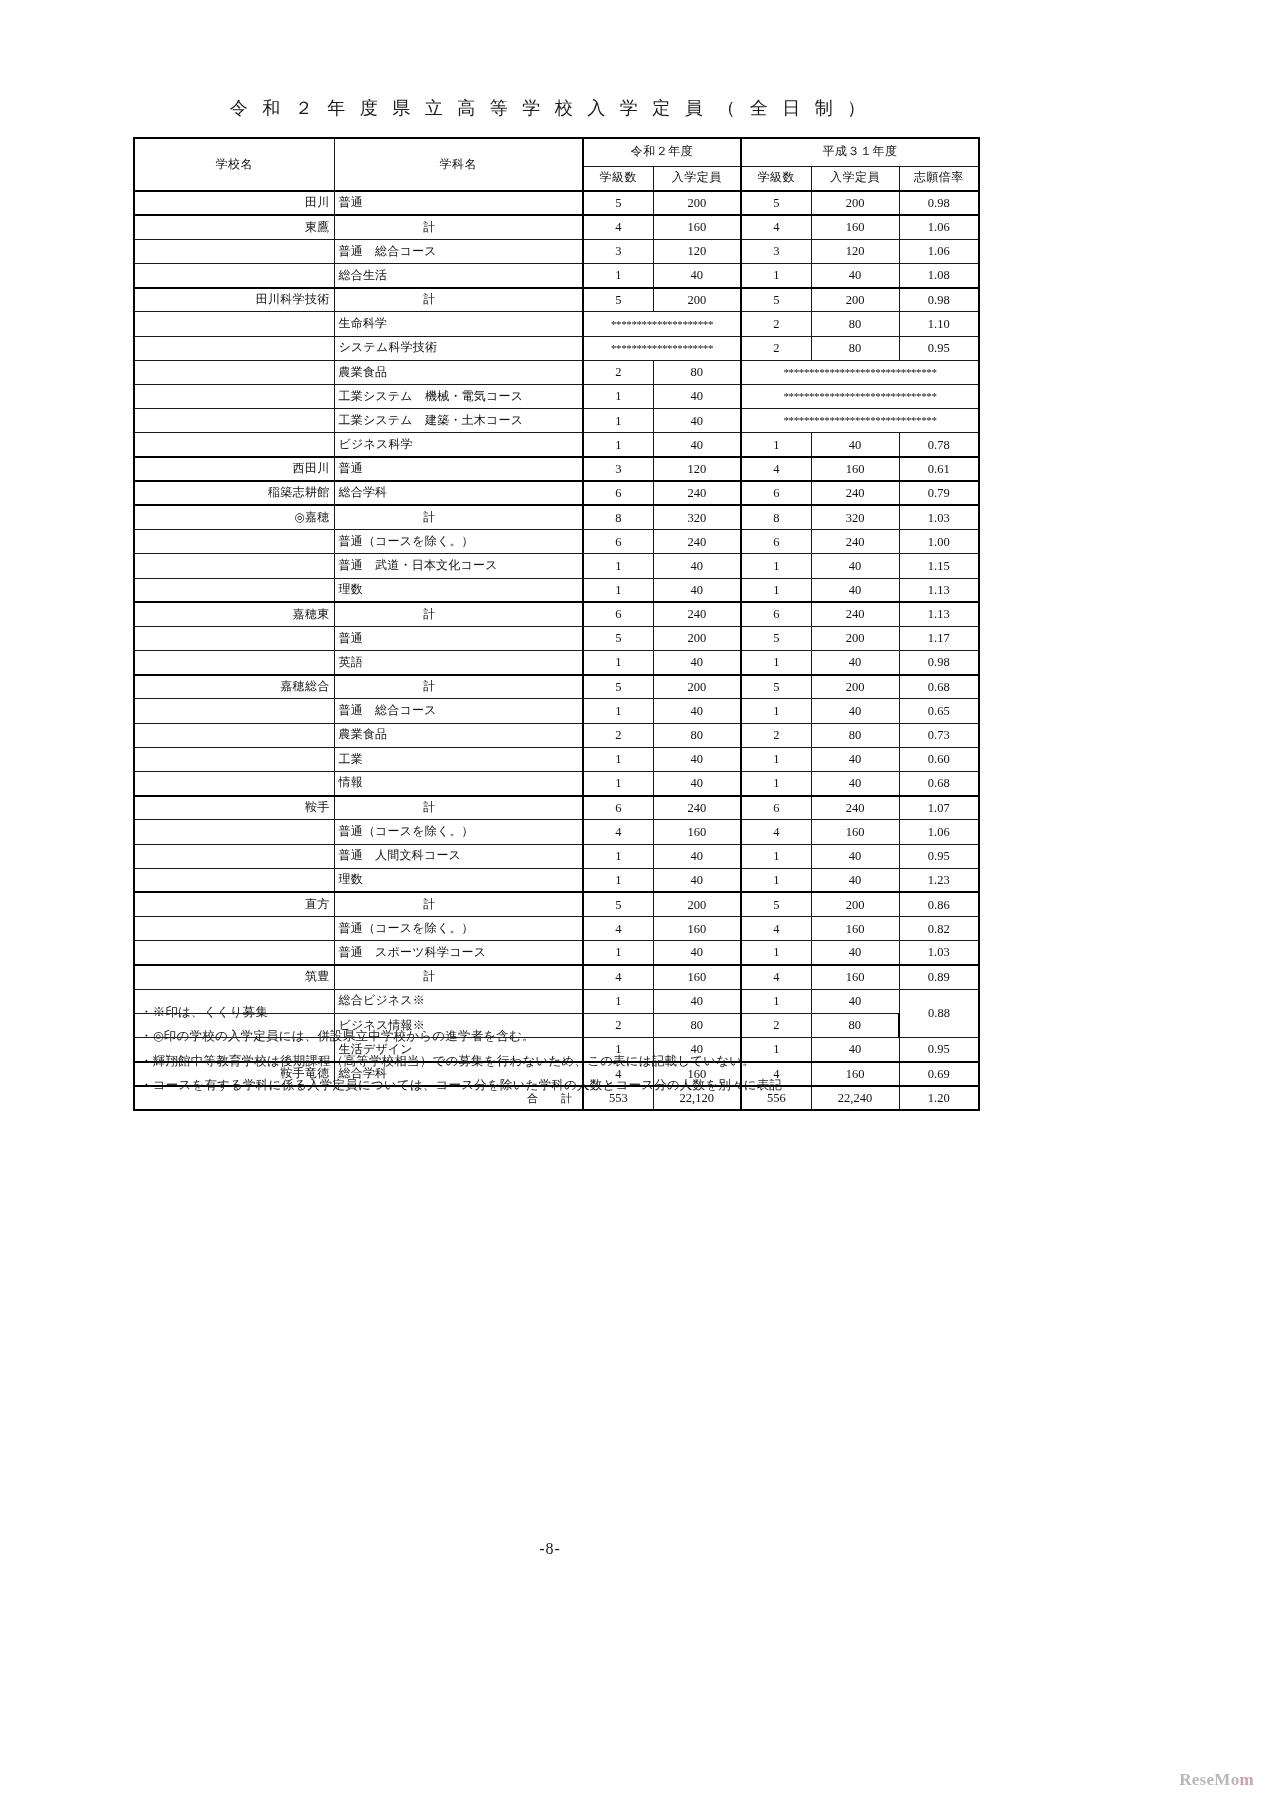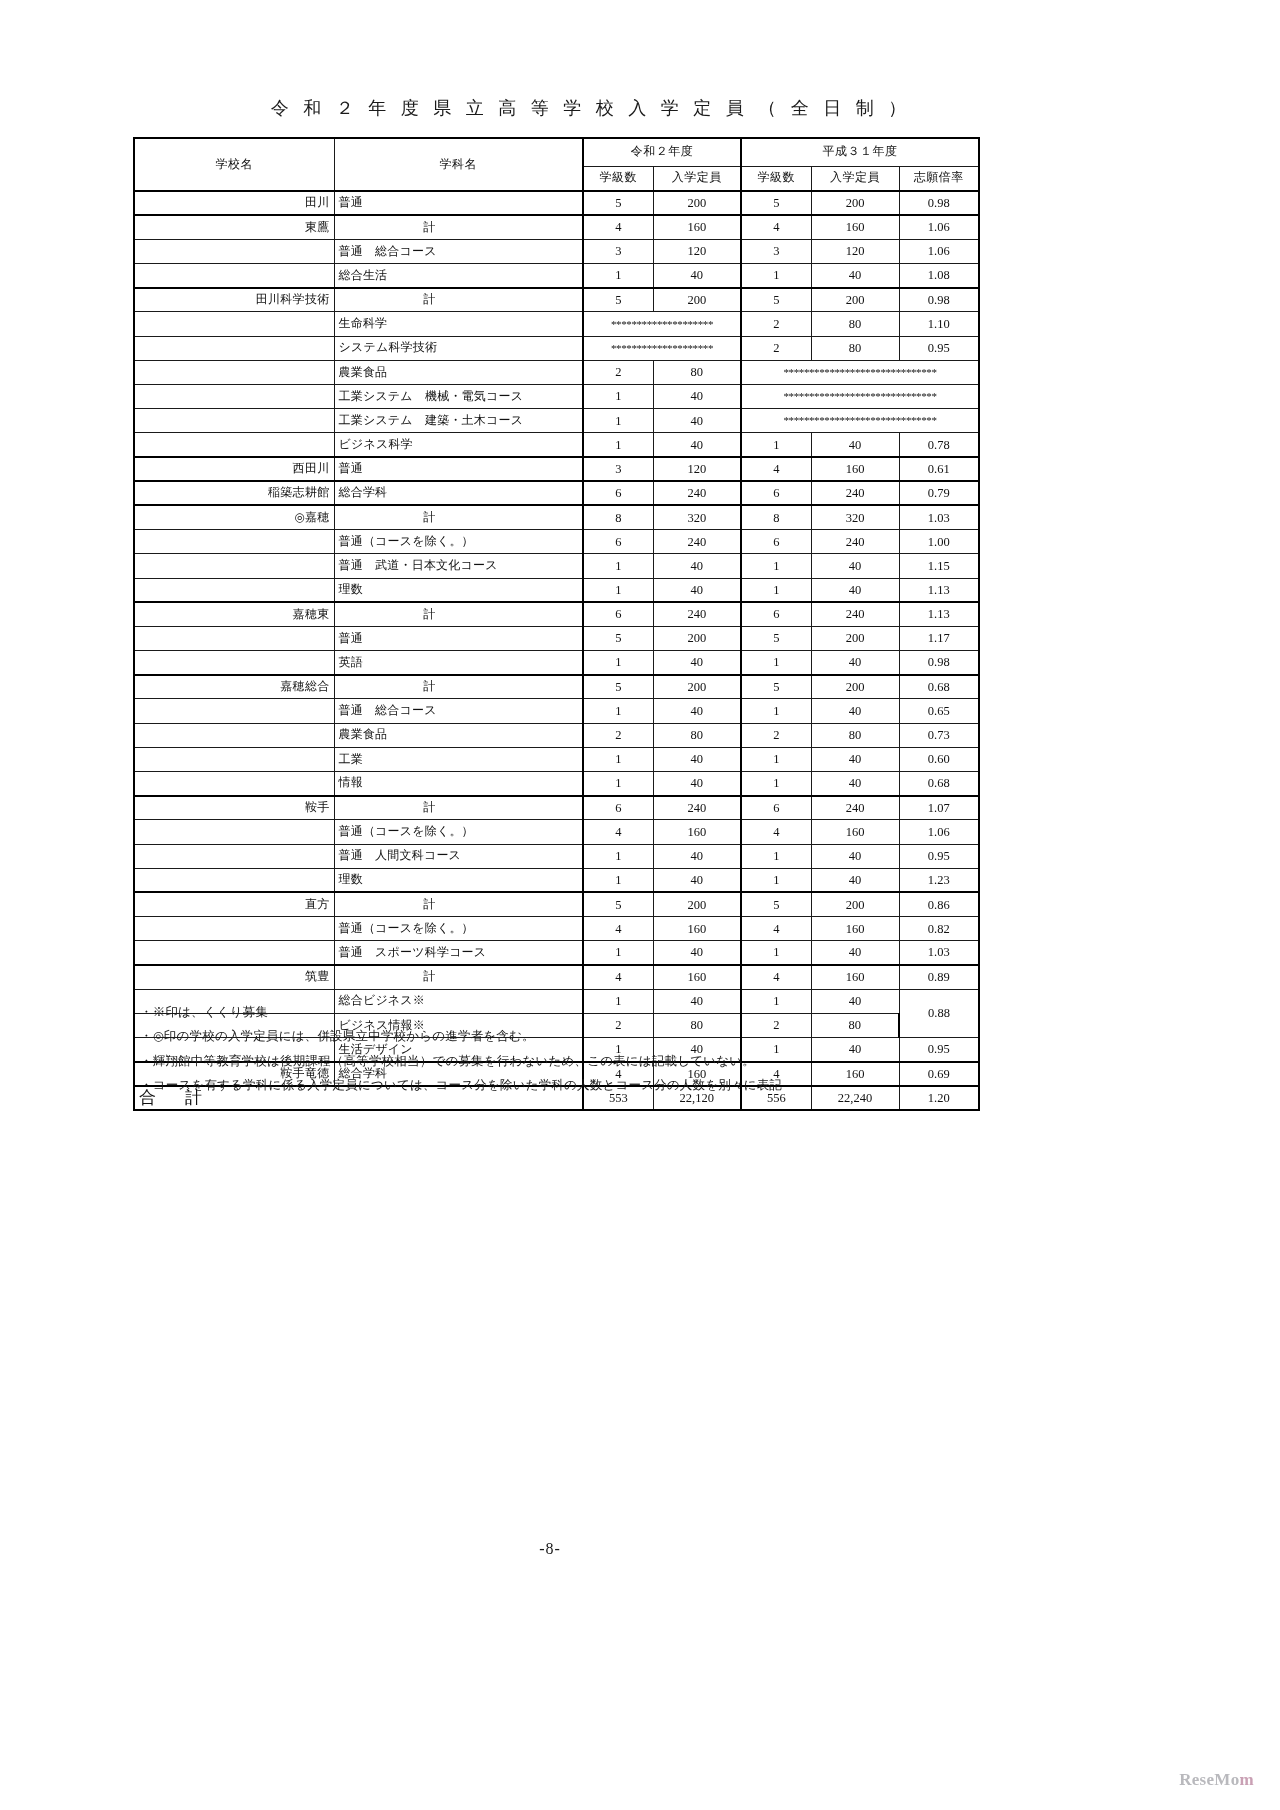--- a/index.html
+++ b/index.html
@@ -30,21 +30,20 @@
     position: absolute;
     left: 0;
     top: 96px;
     width: 1100px;
     text-align: center;
     font-size: 18px;
     letter-spacing: 5px;
     font-weight: 500;
     color: #1a1a1a;
     font-family: "Liberation Serif", "DejaVu Serif", serif;
-    margin-left: 41px;
   }
 
   
   .table-wrap {
     position: absolute;
     left: 133px;
     top: 137px;
     width: 845px;
   }
 
@@ -128,23 +127,23 @@
 
   
   tr.group-top > td { border-top: 2px solid #000; }
 
   
   td.school { vertical-align: top; padding-top: 4px; }
 
   
   tr.total td { border-top: 2px solid #000; }
   td.total-label {
-    text-align: left;
+    text-align: right;
     letter-spacing: 6px;
-    font-size: 17px;
+    font-size: 11px;
     padding-right: 48px;
   }
 
   
   .notes {
     position: absolute;
     left: 140px;
     top: 1000px;
     width: 980px;
     font-size: 12.5px;

